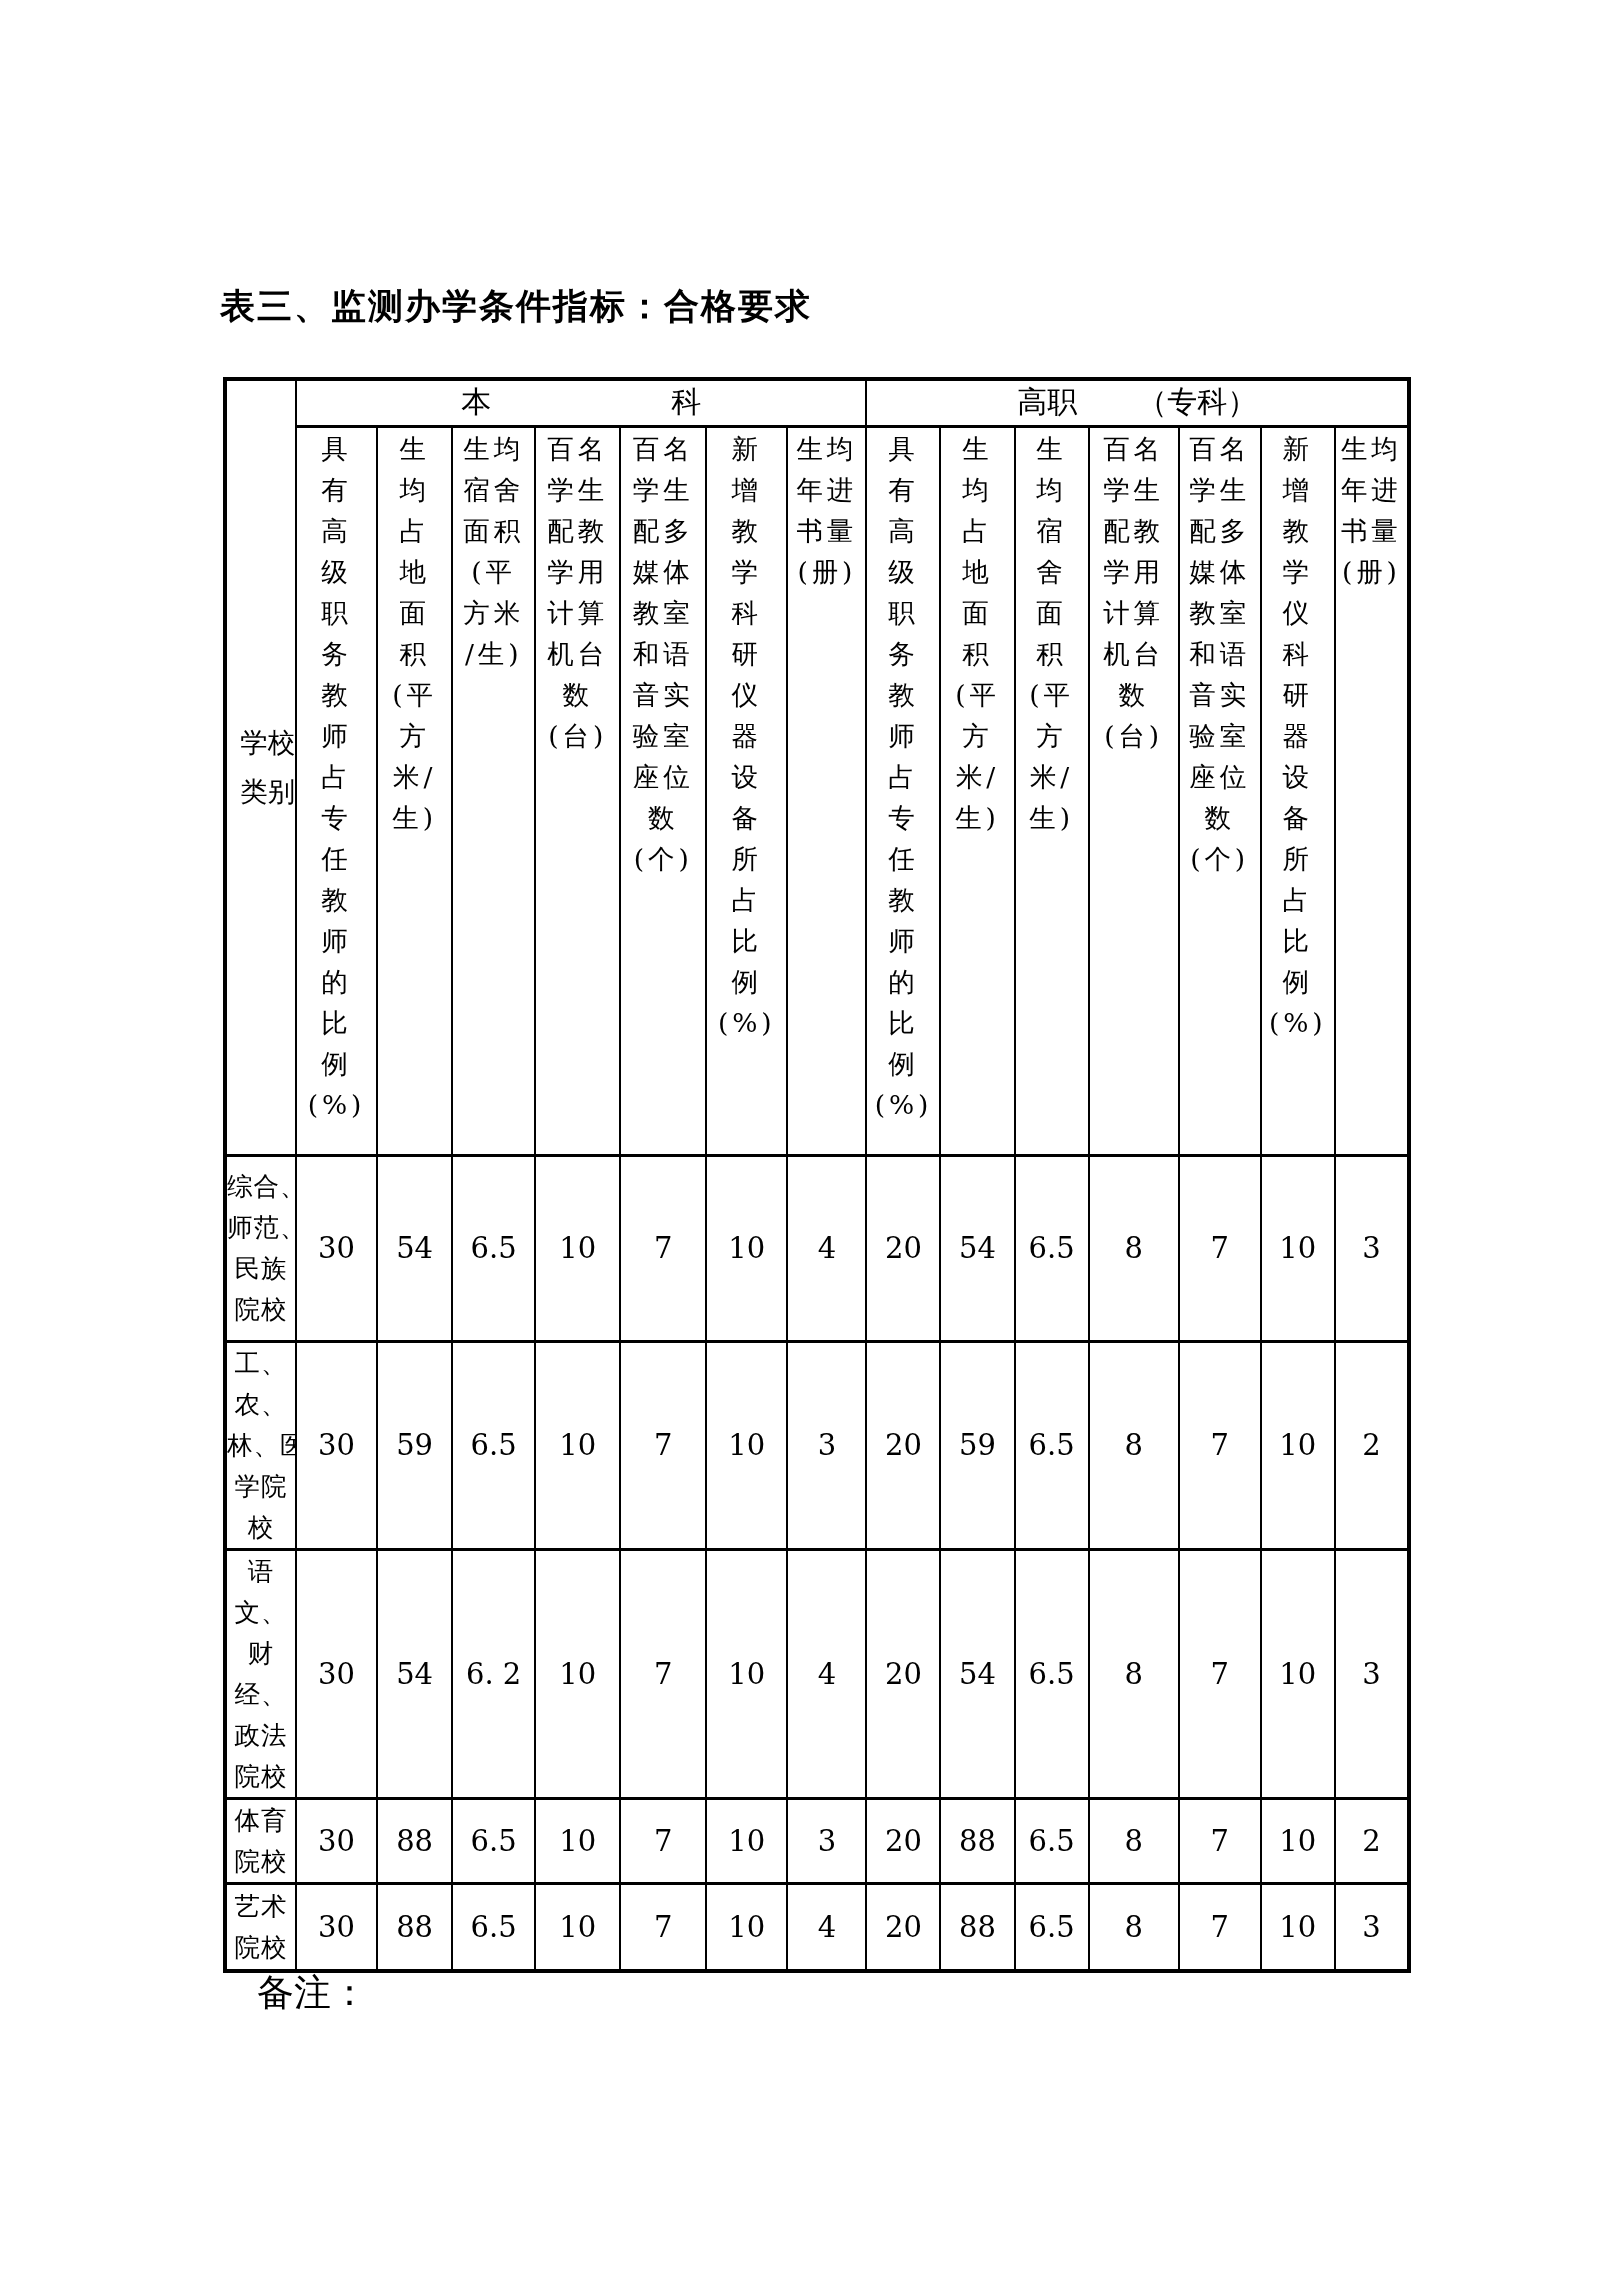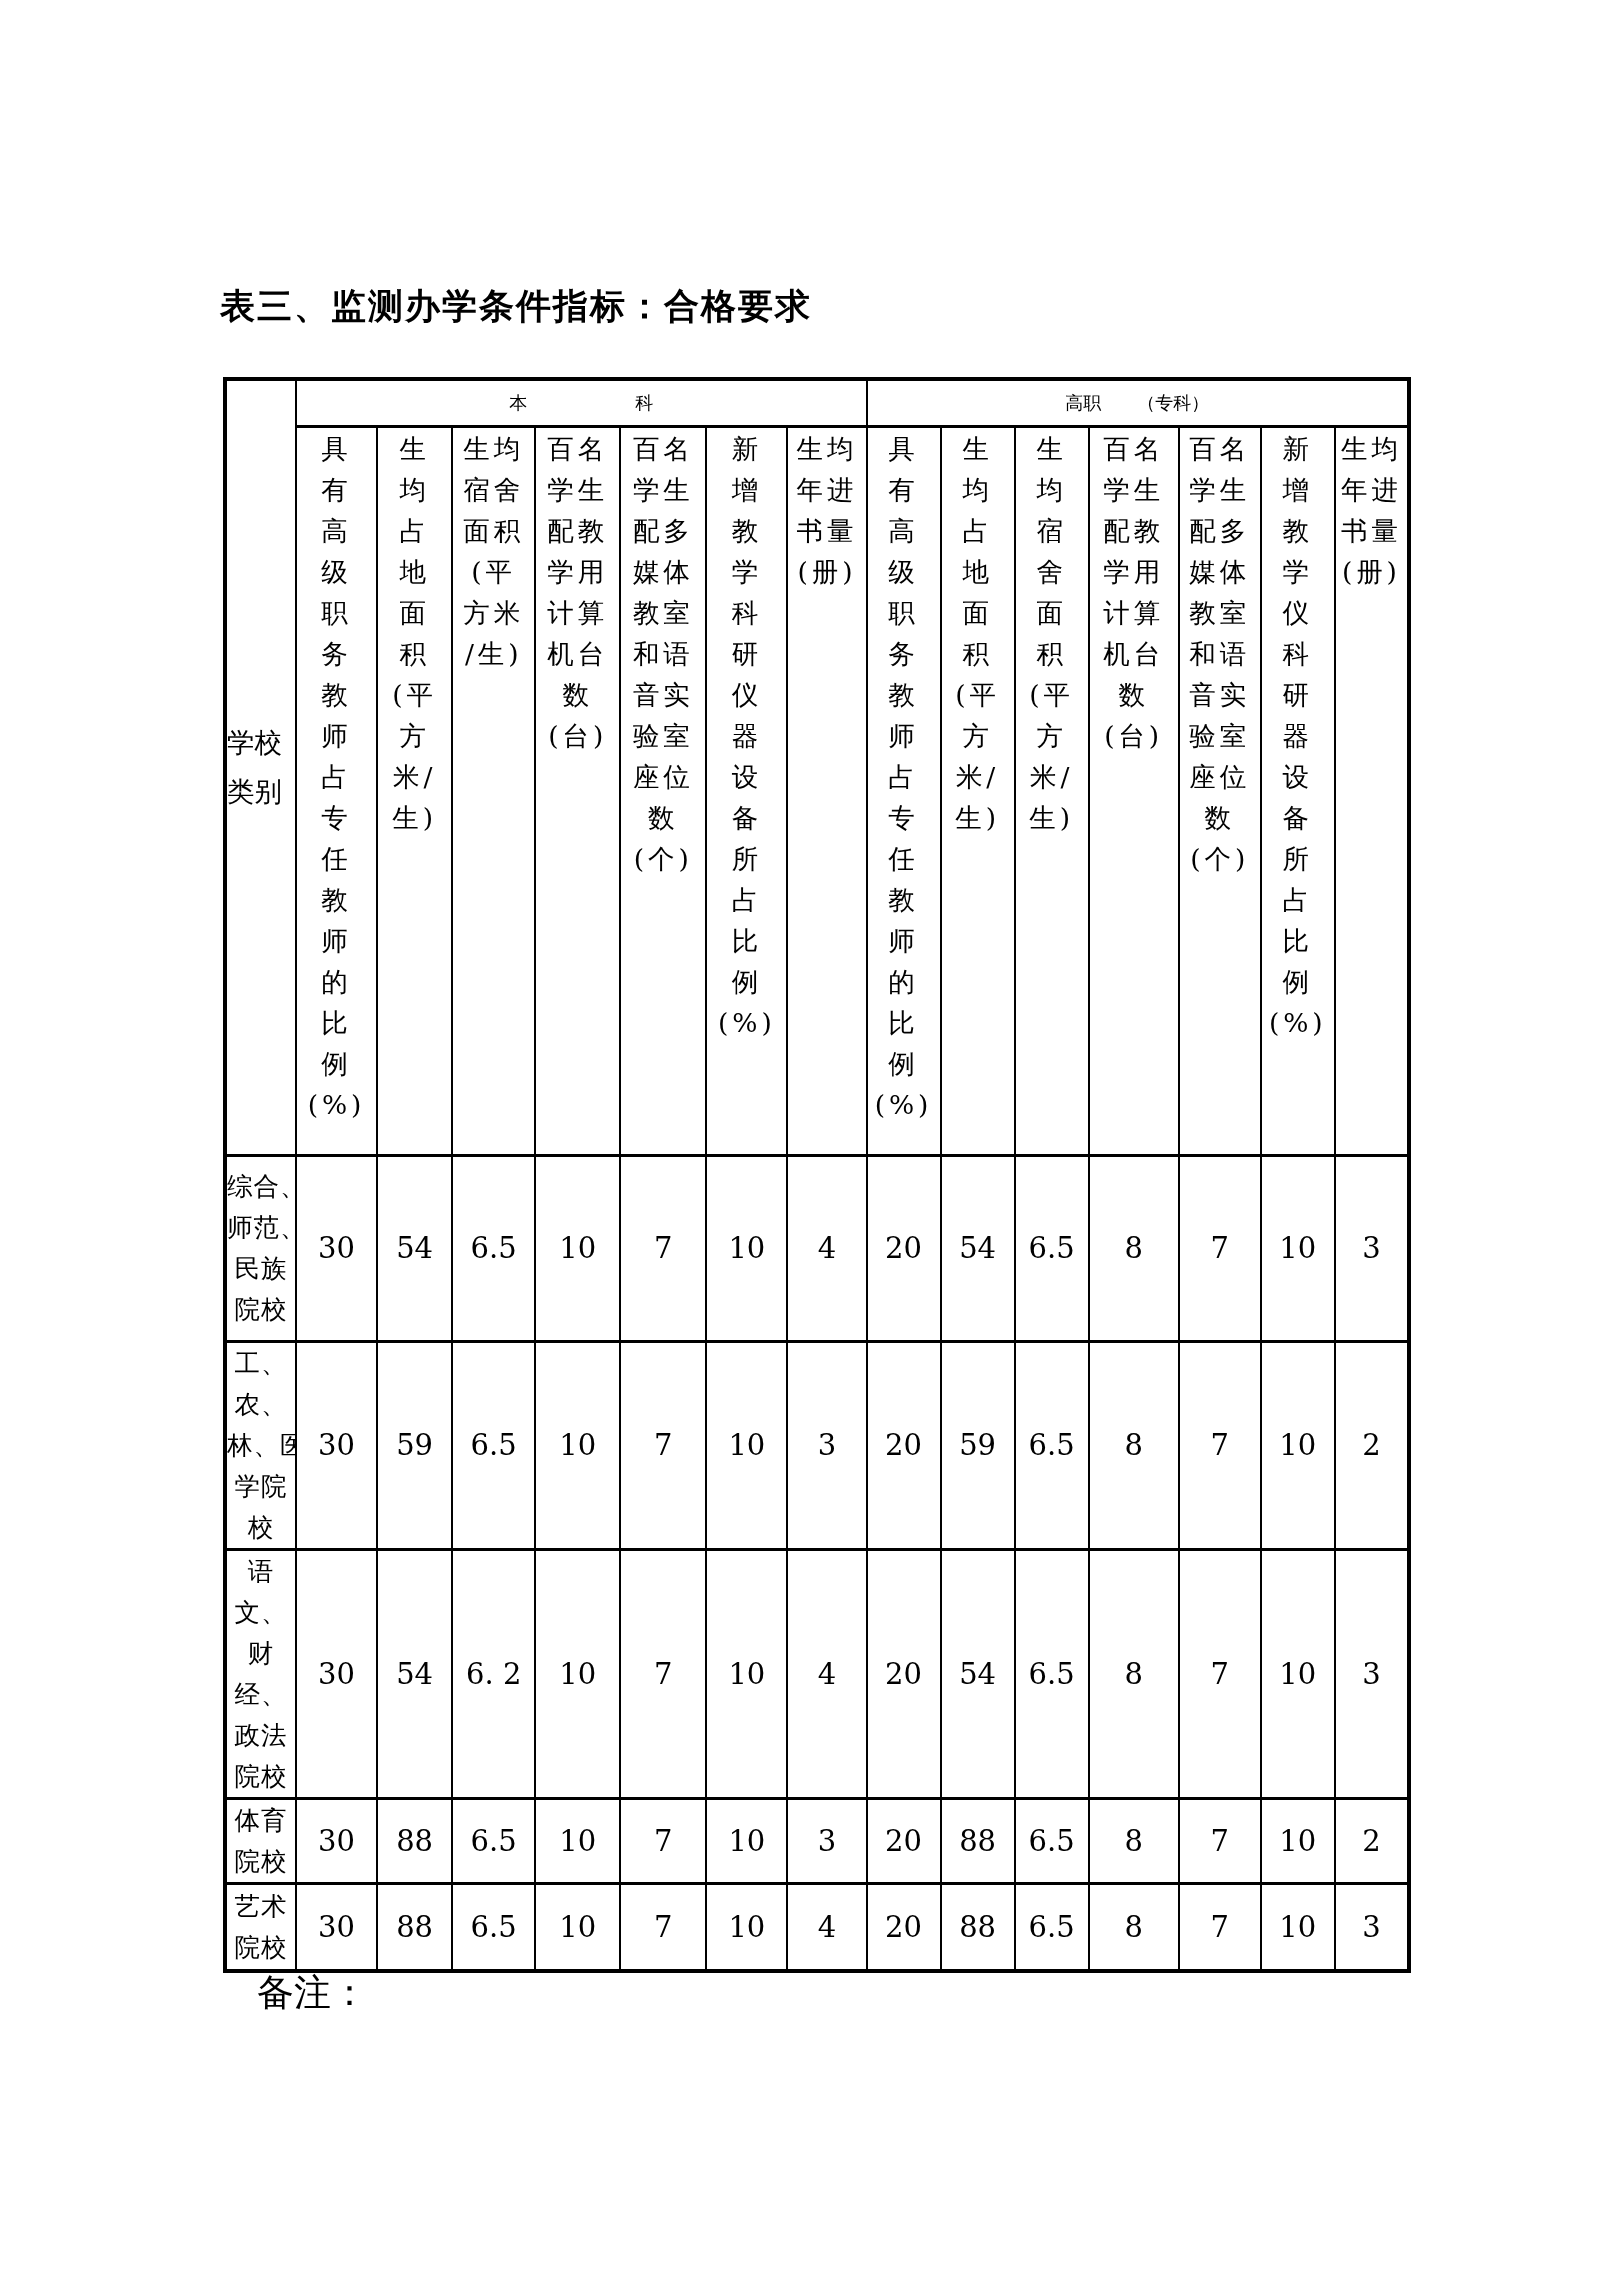--- a/index.html
+++ b/index.html
@@ -31,25 +31,25 @@
   table.req td{
     border:2.9px solid #000;
     border-top-width:3.9px;
     border-bottom-width:3.9px;
     padding:0;
     overflow:hidden;
   }
   td.section{
     text-align:center;
     vertical-align:middle;
-    font-size:18px;
+    font-size:30px;
     white-space:pre;
   }
   td.corner{
-    text-align:left;
+    text-align:right;
     vertical-align:middle;
     font-size:27.4px;
     line-height:49px;
     white-space:pre;
   }
   td.vh{
     text-align:center;
     vertical-align:top;
     padding-top:7.8px;
     font-size:26.5px;

